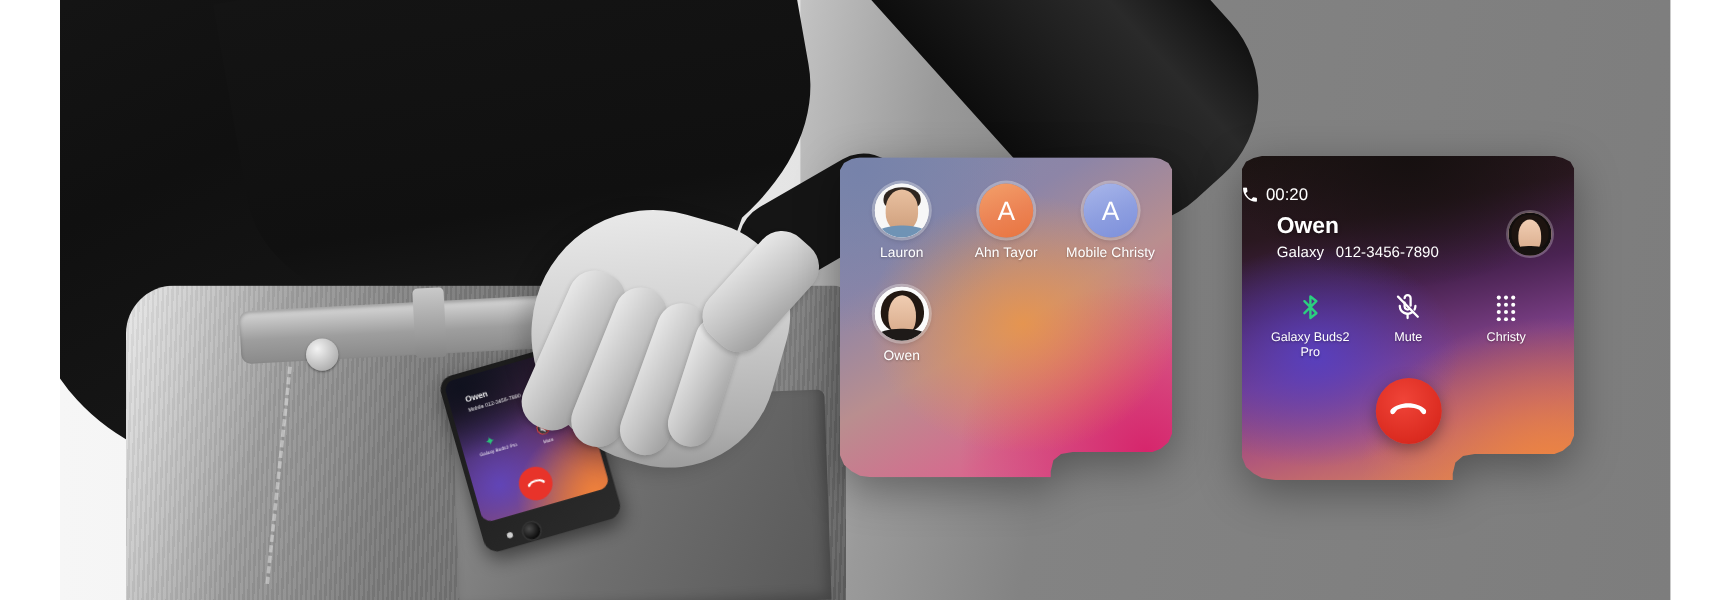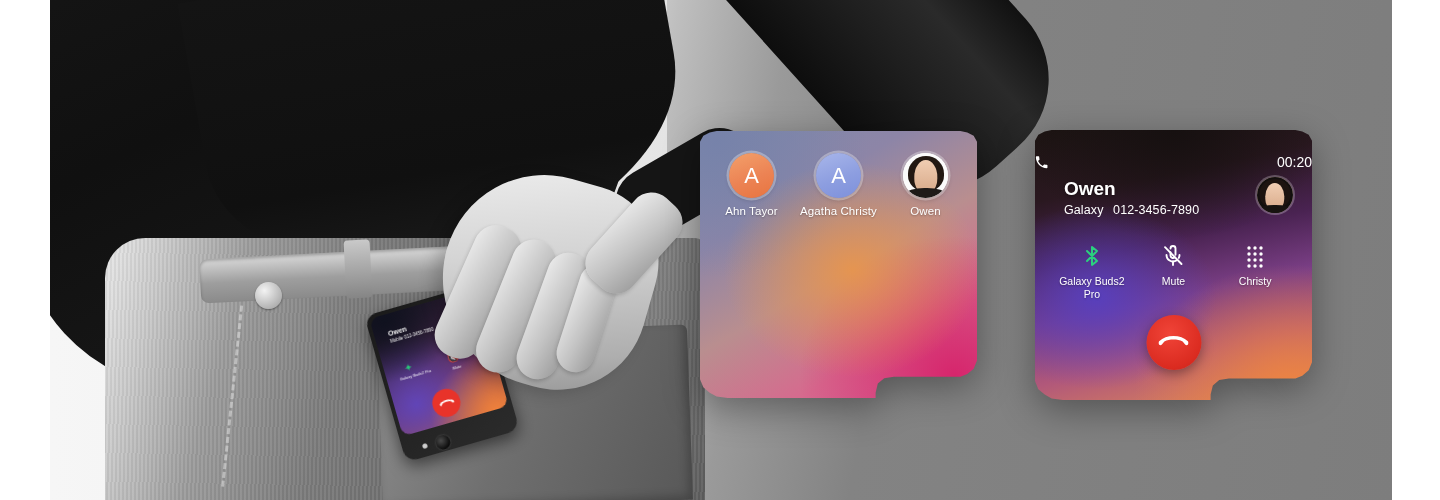--- a/index.html
+++ b/index.html
@@ -201,21 +201,21 @@
   .call-bg{
     background:
       radial-gradient(70% 55% at 22% 62%, rgba(86,64,196,.9) 0%, rgba(86,64,196,0) 62%),
       radial-gradient(85% 70% at 92% 96%, rgba(238,132,64,.95) 0%, rgba(238,132,64,0) 66%),
       radial-gradient(95% 70% at 50% 0%,  rgba(22,16,16,1) 0%, rgba(22,16,16,0) 58%),
       linear-gradient(168deg,#1c1412 0%,#2a1820 22%,#4a2352 42%,#7b3f86 60%,
                       #b1587a 78%,#e08a55 100%);
   }
   .call-timer{
     position:absolute; top:24px; left:0; width:100%;
-    display:flex; align-items:center; justify-content:space-between; gap:7px;
+    display:flex; align-items:center; justify-content:flex-start; gap:7px;
     color:#fff; font-size:14px;
   }
   .call-timer svg{ width:13px; height:13px; fill:#fff; }
   .callee{ position:absolute; left:29px; top:48px; }
   .callee-name{ font-size:19px; font-weight:bold; color:#fff; line-height:1.12;
                 text-shadow:0 1px 3px rgba(0,0,0,.35); }
   .callee-sub { font-size:12.5px; color:#fff; margin-top:4px; letter-spacing:.1px; }
   .callee-sub span{ margin-left:6px; }
   .callee-avatar{
     position:absolute; right:19px; top:47px; width:36px; height:36px;
@@ -289,34 +289,44 @@
     <div class="finger f3"></div>
     <div class="finger f4"></div>
     <div class="finger thumb"></div>
   </div>
 
   <div class="card-clip" id="contacts-card">
     <div class="card-shape contacts-bg">
 
       <div class="contacts-grid">
 
+        <div class="contact">
+          <div class="avatar">
+            <div class="face" style="background:#f7f7f7">
+              <div class="hair" style="background:#2f2620"></div>
+              <div class="head" style="background:linear-gradient(180deg,#e8c0a0,#cf9f7c)"></div>
+              <div class="body" style="background:#6f93b5"></div>
+            </div>
+          </div>
+          <div class="contact-name">Lauron</div>
+        </div>
 
 
         <div class="contact">
           <div class="avatar" style="background:linear-gradient(160deg,#f3a06a,#ec8354 55%,#e8743f)">
             <div class="initial">A</div>
           </div>
           <div class="contact-name">Ahn Tayor</div>
         </div>
 
         <div class="contact">
           <div class="avatar" style="background:linear-gradient(160deg,#a8b6ea,#8d9ee0 55%,#7d90db)">
             <div class="initial">A</div>
           </div>
-          <div class="contact-name">Agatha Christy</div>
+          <div class="contact-name">Mobile Christy</div>
         </div>
 
 
         <div class="contact">
           <div class="avatar">
             <div class="face" style="background:#fbfbfb">
               <div class="hair" style="background:#221812;width:80%;height:78%;border-radius:50% 50% 44% 44%"></div>
               <div class="head" style="background:linear-gradient(180deg,#f0cdb2,#d7a989);width:52%;top:16%"></div>
               <div class="body" style="background:#1e1a18"></div>
             </div>

